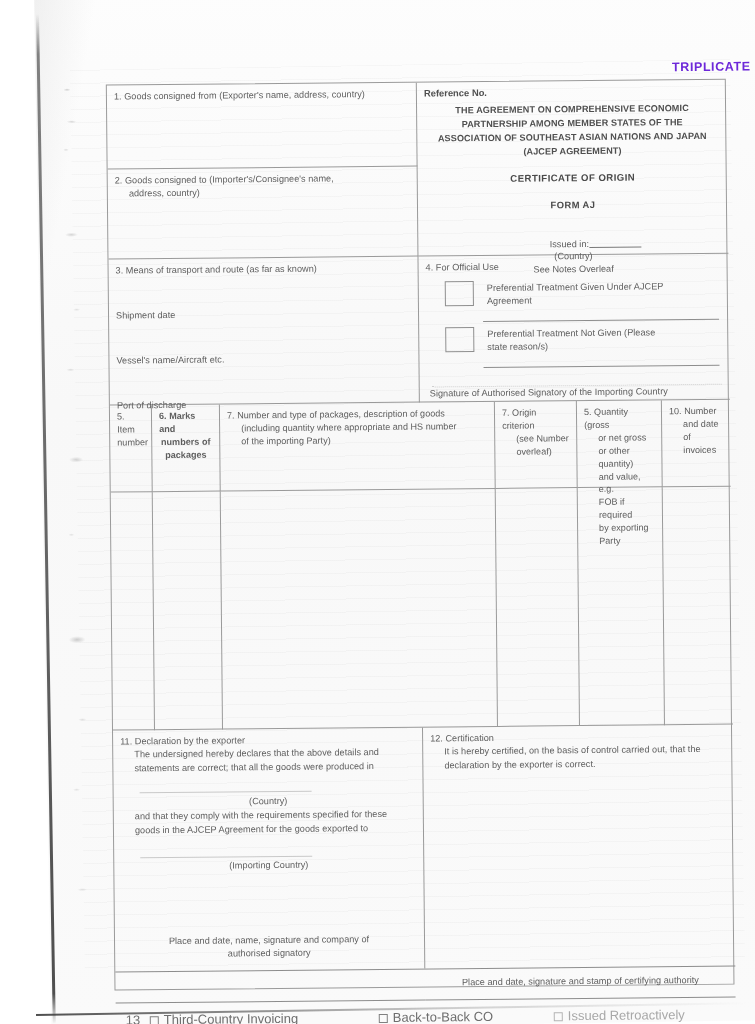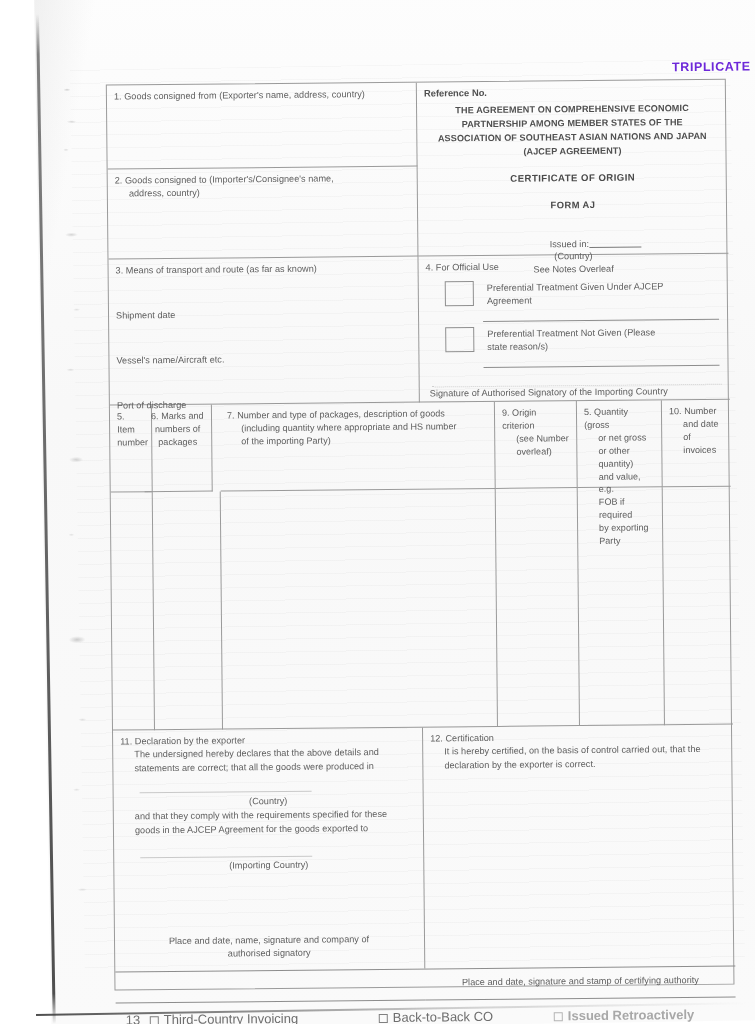--- a/index.html
+++ b/index.html
@@ -315,34 +315,34 @@
 
       <div class="dotted-faint" style="left:12px; top:130px; width:290px;"></div>
       <div class="sig-caption" style="left:10px; top:131px;">Signature of Authorised Signatory of the Importing Country</div>
     </div>
 
     <div class="cell pad bb br colhead" style="left:0; top:320px; width:42px; height:87px;">
       <div>5. Item</div>
       <div class="ctr">number</div>
     </div>
 
-    <div class="cell pad bb br colhead" style="left:34px; top:320px; width:68px; height:87px;">
+    <div class="cell pad bb br colhead" style="left:42px; top:320px; width:68px; height:87px;font-weight:bold;">
       <div>6. Marks and</div>
       <div class="ctr">numbers of</div>
       <div class="ctr">packages</div>
     </div>
 
     <div class="cell pad bb br colhead" style="left:110px; top:320px; width:275px; height:87px;">
       <div>7. Number and type of packages, description of goods</div>
       <div class="indent">(including quantity where appropriate and HS number</div>
       <div class="indent">of the importing Party)</div>
     </div>
 
     <div class="cell pad bb br colhead" style="left:385px; top:320px; width:82px; height:87px;">
-      <div>9. Origin criterion</div>
+      <div>7. Origin criterion</div>
       <div class="indent">(see Number</div>
       <div class="indent">overleaf)</div>
     </div>
 
     <div class="cell pad bb br colhead" style="left:467px; top:320px; width:85px; height:87px;">
       <div>5. Quantity (gross</div>
       <div class="indent">or net gross</div>
       <div class="indent">or other quantity)</div>
       <div class="indent">and value, e.g.</div>
       <div class="indent">FOB if required</div>
@@ -399,18 +399,18 @@
     <div class="cbrow" style="left:10px; top:926px;">13</div>
 
     <div class="cbrow" style="left:34px; top:926px;">
       <span class="sqbox"></span><span>Third-Country Invoicing</span>
     </div>
 
     <div class="cbrow" style="left:263px; top:926px;">
       <span class="sqbox"></span><span>Back-to-Back CO</span>
     </div>
 
-    <div class="cbrow faded" style="left:438px; top:926px;font-weight:bold;">
+    <div class="cbrow faded" style="left:438px; top:926px;">
       <span class="sqbox"></span><span>Issued Retroactively</span>
     </div>
 
   </div>
 </div>
 
 </body></html>

